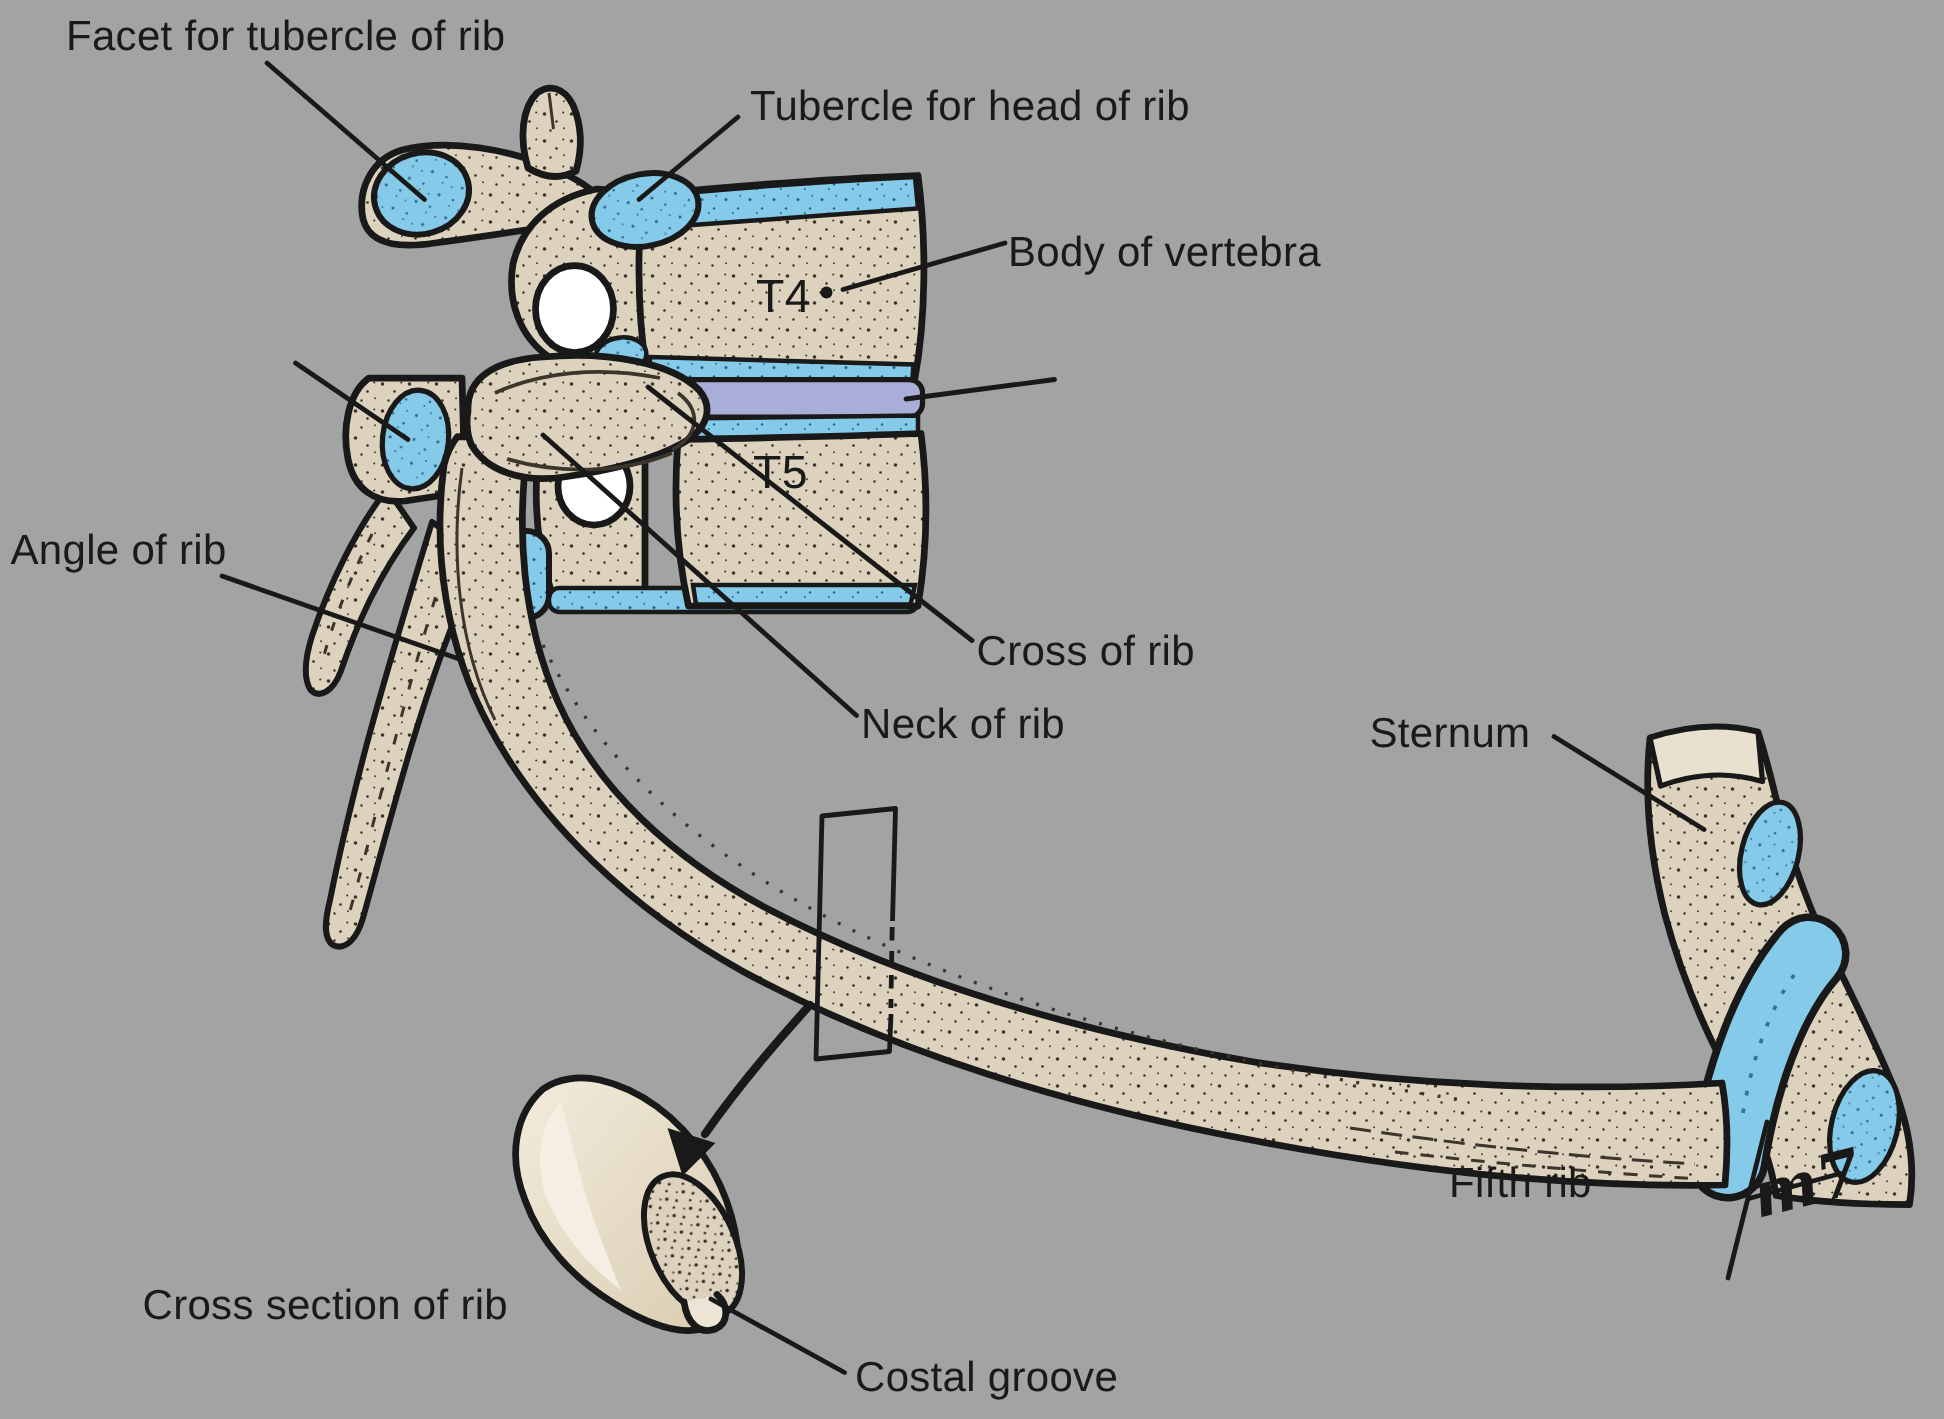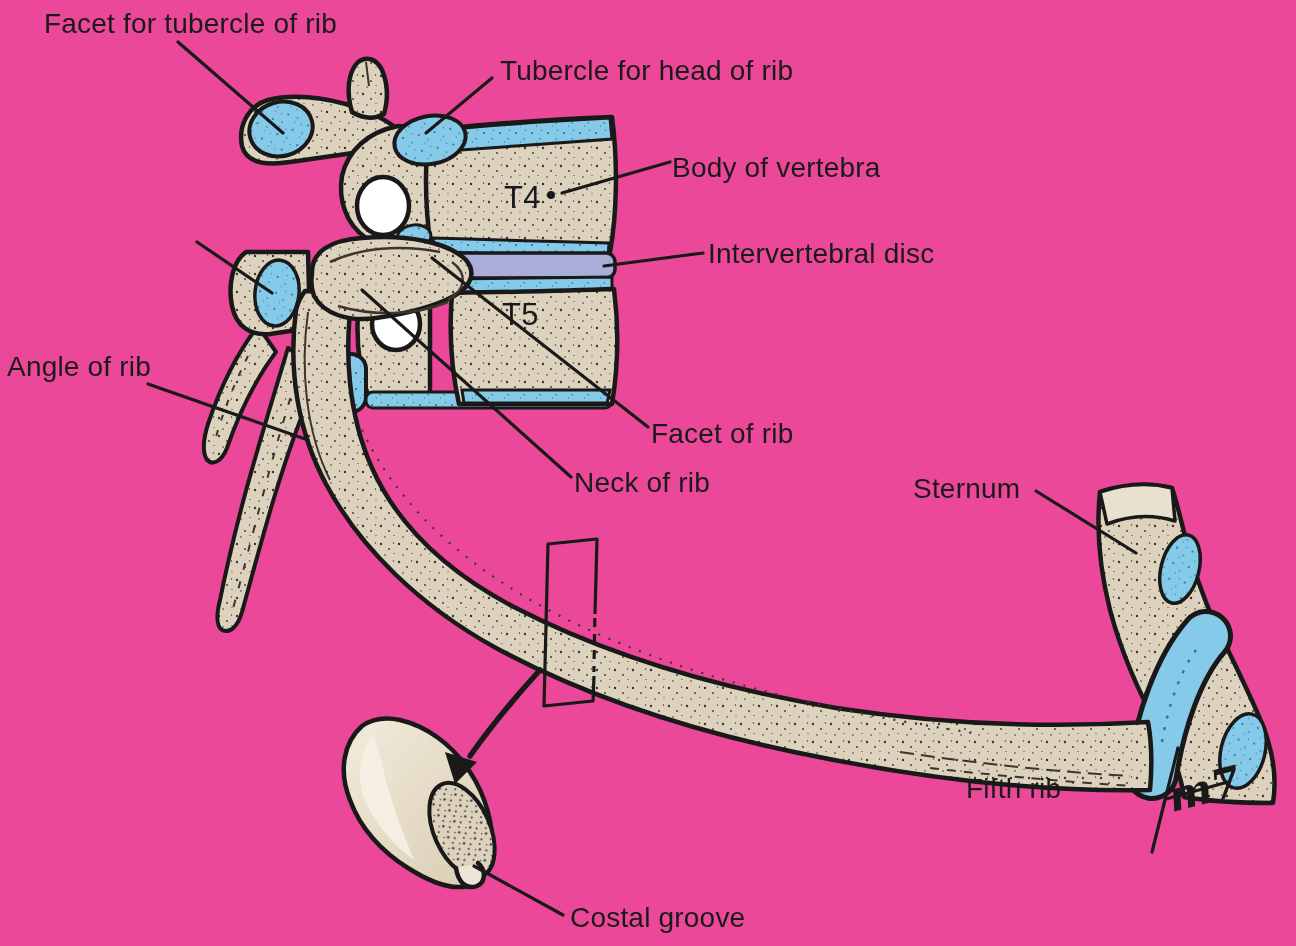--- a/index.html
+++ b/index.html
@@ -1,19 +1,19 @@
 <!DOCTYPE html>
 <html><head>
 <meta charset="utf-8">
 <style>
   html,body{margin:0;padding:0;background:#ffffff;}
   .canvas{
     position:relative;
     width:1296px;height:946px;
-    background:#ec4899;
+    background:#a3a3a3;
     overflow:hidden;
     font-family:"Liberation Sans", sans-serif;
   }
   .canvas svg{position:absolute;left:0;top:0;}
   .lbl{
     position:absolute;
     font-size:28px;
     line-height:1.05;
     color:#1a1a1a;
     white-space:nowrap;
@@ -148,22 +148,22 @@
     <g>
       <text x="1172" y="812" font-family="DejaVu Serif, serif" font-style="italic" font-weight="bold" font-size="42" fill="#191919" transform="rotate(-14 1172 812)">m7</text>
       <path d="M 1166,799 L 1228,782" stroke="#191919" stroke-width="3" fill="none"></path>
     </g>
   </svg>
 
   <div class="lbl" style="left:44px;top:9px">Facet for tubercle of rib</div>
   <div class="lbl" style="left:500px;top:56px">Tubercle for head of rib</div>
   <div class="lbl" style="left:672px;top:153px">Body of vertebra</div>
   <div class="lbl vlbl" style="left:504px;top:182px">T4</div>
-  <div class="lbl" style="left:708px;top:239px">Intervertebral disc</div>
   <div class="lbl vlbl" style="left:502px;top:299px">T5</div>
   <div class="lbl" style="left:7px;top:352px">Angle of rib</div>
-  <div class="lbl" style="left:651px;top:419px">Facet of rib</div>
+  <div class="lbl" style="left:651px;top:419px">Cross of rib</div>
   <div class="lbl" style="left:574px;top:468px">Neck of rib</div>
   <div class="lbl" style="left:913px;top:474px">Sternum</div>
   <div class="lbl" style="left:966px;top:774px">Fifth rib</div>
+  <div class="lbl" style="left:95px;top:855px">Cross section of rib</div>
   <div class="lbl" style="left:570px;top:903px">Costal groove</div>
 
 </div>
 
 </body></html>

